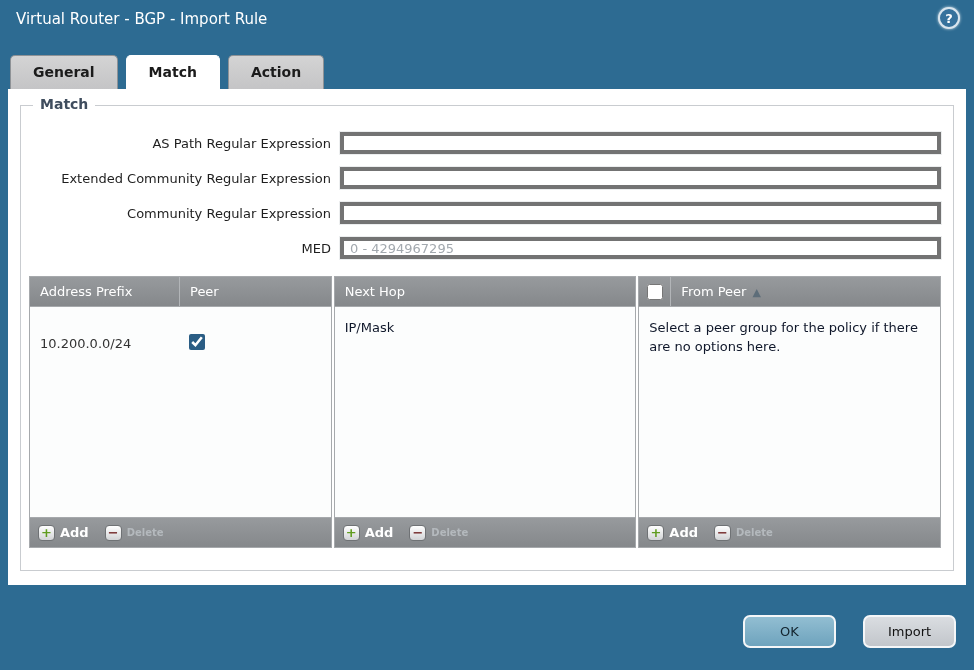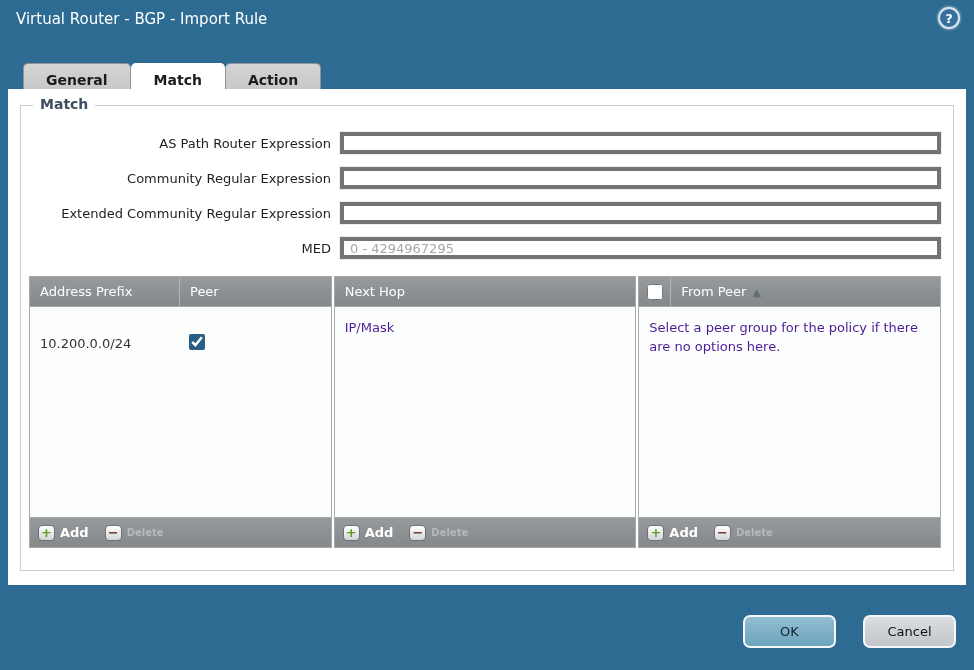--- a/index.html
+++ b/index.html
@@ -19,22 +19,22 @@
     position: absolute; top: 7px; right: 14px;
     width: 22px; height: 22px; border-radius: 50%;
     background: #35719c; border: 2px solid #d9e5ee;
     box-shadow: 0 0 3px rgba(255,255,255,.8);
     color: #ffffff; font-size: 13px; font-weight: bold;
     display: flex; align-items: center; justify-content: center;
     cursor: pointer;
   }
   
   .tabs {
-    position: absolute; top: 55px; left: 23px;
-    display: flex; gap: 0; align-items: flex-end; margin-top: 8px;
+    position: absolute; top: 55px; left: 10px;
+    display: flex; gap: 8px; align-items: flex-end;
   }
   .tab {
     height: 34px; line-height: 33px; padding: 0 22px;
     font-size: 14px; font-weight: bold; color: #1b1b1b;
     background: linear-gradient(#d4d4d4, #c4c4c6);
     border: 1px solid #8e9296; border-bottom: none;
     border-radius: 5px 5px 0 0; cursor: pointer;
   }
   .tab.active {
     background: #ffffff; border-color: #ffffff; position: relative; z-index: 2;
@@ -87,21 +87,21 @@
   .hdr-cell.ap { width: 149px; flex: none; }
   .hdr-divider { width: 1px; align-self: stretch; background: #b2b5b8; flex: none; }
   .hdr-checkcell {
     width: 31px; flex: none; display: flex; align-items: center; justify-content: center;
   }
   .sort-icon { color: #5d6d79; font-size: 11px; margin-left: 6px; }
   .panel-body { flex: 1; overflow: hidden; font-size: 13px; }
   .data-row { display: flex; align-items: center; padding-top: 27px; color: #333333; }
   .cell-ap { width: 150px; flex: none; padding-left: 10px; }
   .cell-exact { padding-left: 9px; }
-  .hint-text { color: #4c1d95; padding: 12px 10px; line-height: 1.45; }
+  .hint-text { color: #0f172a; padding: 12px 10px; line-height: 1.45; }
   input[type="checkbox"] {
     width: 16px; height: 16px; accent-color: #2a5d84; cursor: pointer;
   }
   .panel-footer {
     height: 30px; flex: none;
     background: linear-gradient(#979a9d, #85888b);
     border-top: 1px solid #a6a9ac;
     display: flex; align-items: center; gap: 16px; padding-left: 8px;
   }
   .tool-btn { display: inline-flex; align-items: center; gap: 5px; cursor: pointer; }
@@ -139,29 +139,29 @@
   <div class="tab active">Match</div>
   <div class="tab">Action</div>
 </div>
 
 <div class="content">
   <div class="group">
     <div class="group-legend">Match</div>
 
     <div class="form-area">
       <div class="form-row">
-        <div class="form-label">AS Path Router Expression</div>
+        <div class="form-label">AS Path Regular Expression</div>
         <input class="form-input" type="text" value="" style="">
       </div>
       <div class="form-row">
+        <div class="form-label">Extended Community Regular Expression</div>
+        <input class="form-input" type="text" value="" style="">
+      </div>
+      <div class="form-row">
         <div class="form-label">Community Regular Expression</div>
-        <input class="form-input" type="text" value="" style="">
-      </div>
-      <div class="form-row">
-        <div class="form-label">Extended Community Regular Expression</div>
         <input class="form-input" type="text" value="" style="">
       </div>
       <div class="form-row">
         <div class="form-label">MED</div>
         <input class="form-input" type="text" placeholder="0 - 4294967295" style="">
       </div>
     </div>
 
     <div class="panels">
 
@@ -232,14 +232,14 @@
           </span>
         </div>
       </div>
 
     </div>
   </div>
 </div>
 
 <div class="dialog-footer">
   <button class="dlg-btn ok">OK</button>
-  <button class="dlg-btn cancel">Cancel</button>
+  <button class="dlg-btn cancel">Import</button>
 </div>
 
 </body></html>

